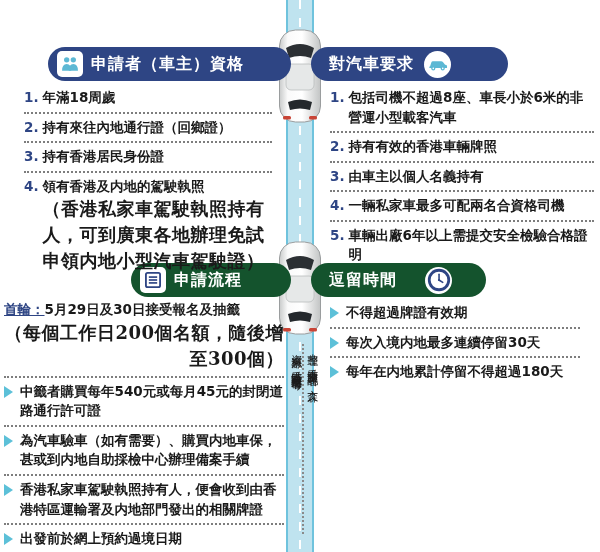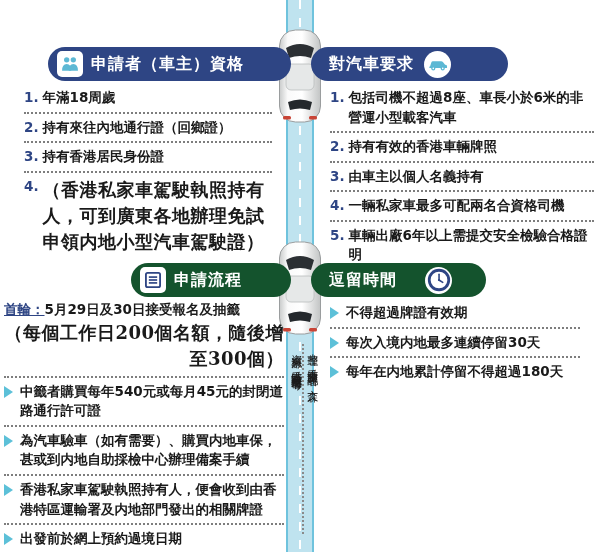--- a/index.html
+++ b/index.html
@@ -197,20 +197,21 @@
       <span class="num">2.</span>
       <span class="txt">持有來往內地通行證（回鄉證）</span>
     </div>
     <div class="li">
       <span class="num">3.</span>
       <span class="txt">持有香港居民身份證</span>
     </div>
     <div class="li">
       <span class="num">4.</span>
       <span class="txt">
+        <span>領有香港及内地的駕駛執照</span>
         <span class="sub">（香港私家車駕駛執照持有人，可到廣東各地辦理免試申領内地小型汽車駕駛證）</span>
       </span>
     </div>
   </div>
 
   <div class="col col-b">
     <div class="li first">
       <span class="num">1.</span>
       <span class="txt">包括司機不超過8座、車長小於6米的非營運小型載客汽車</span>
     </div>

